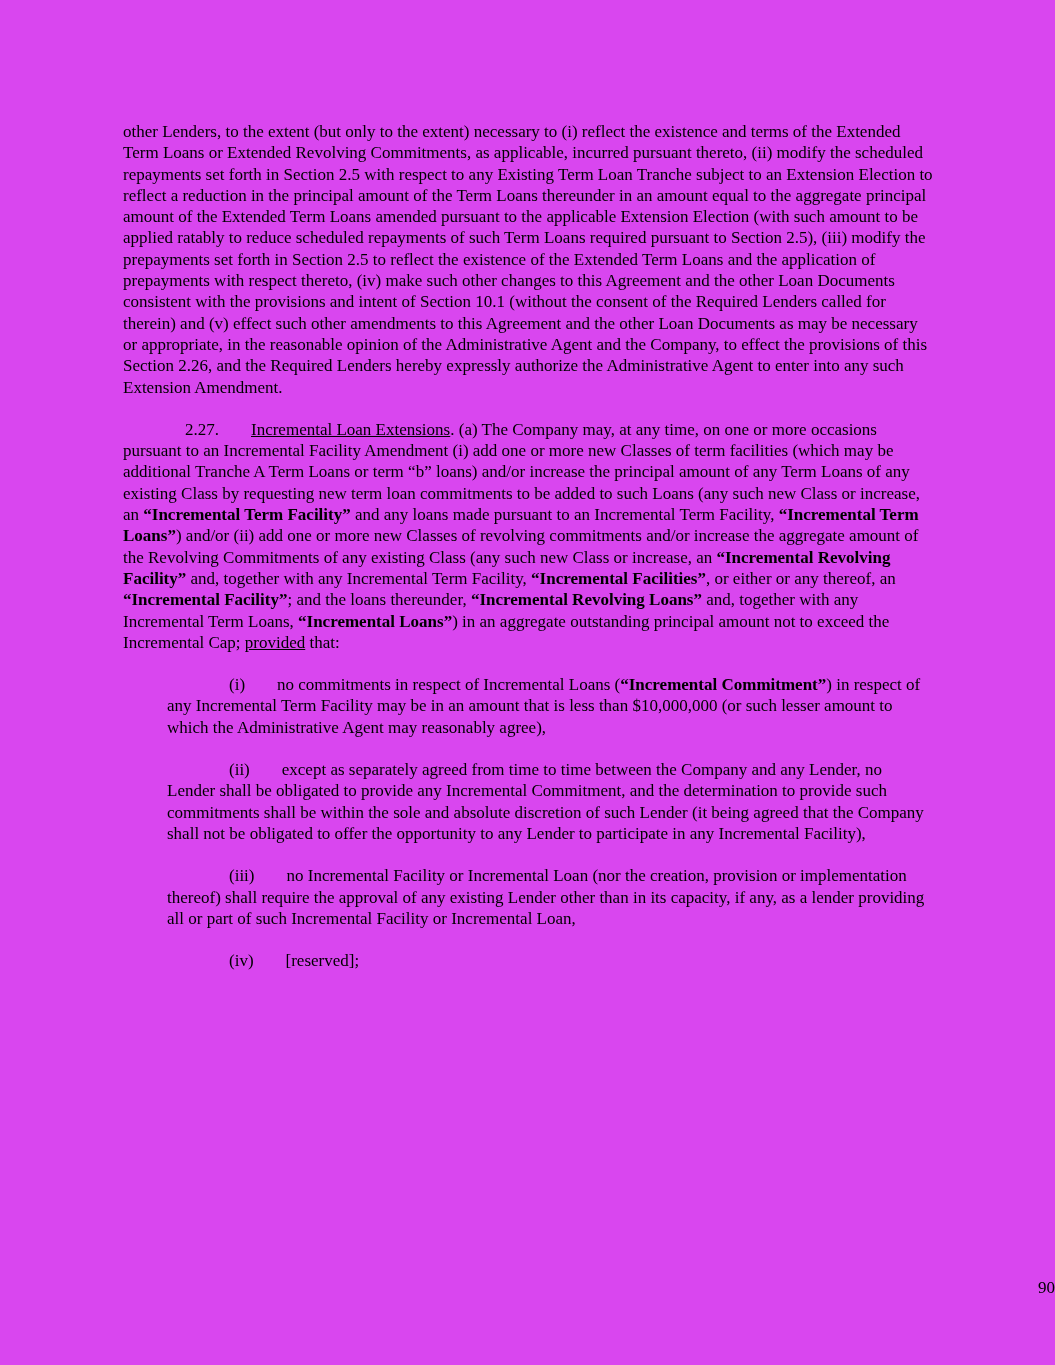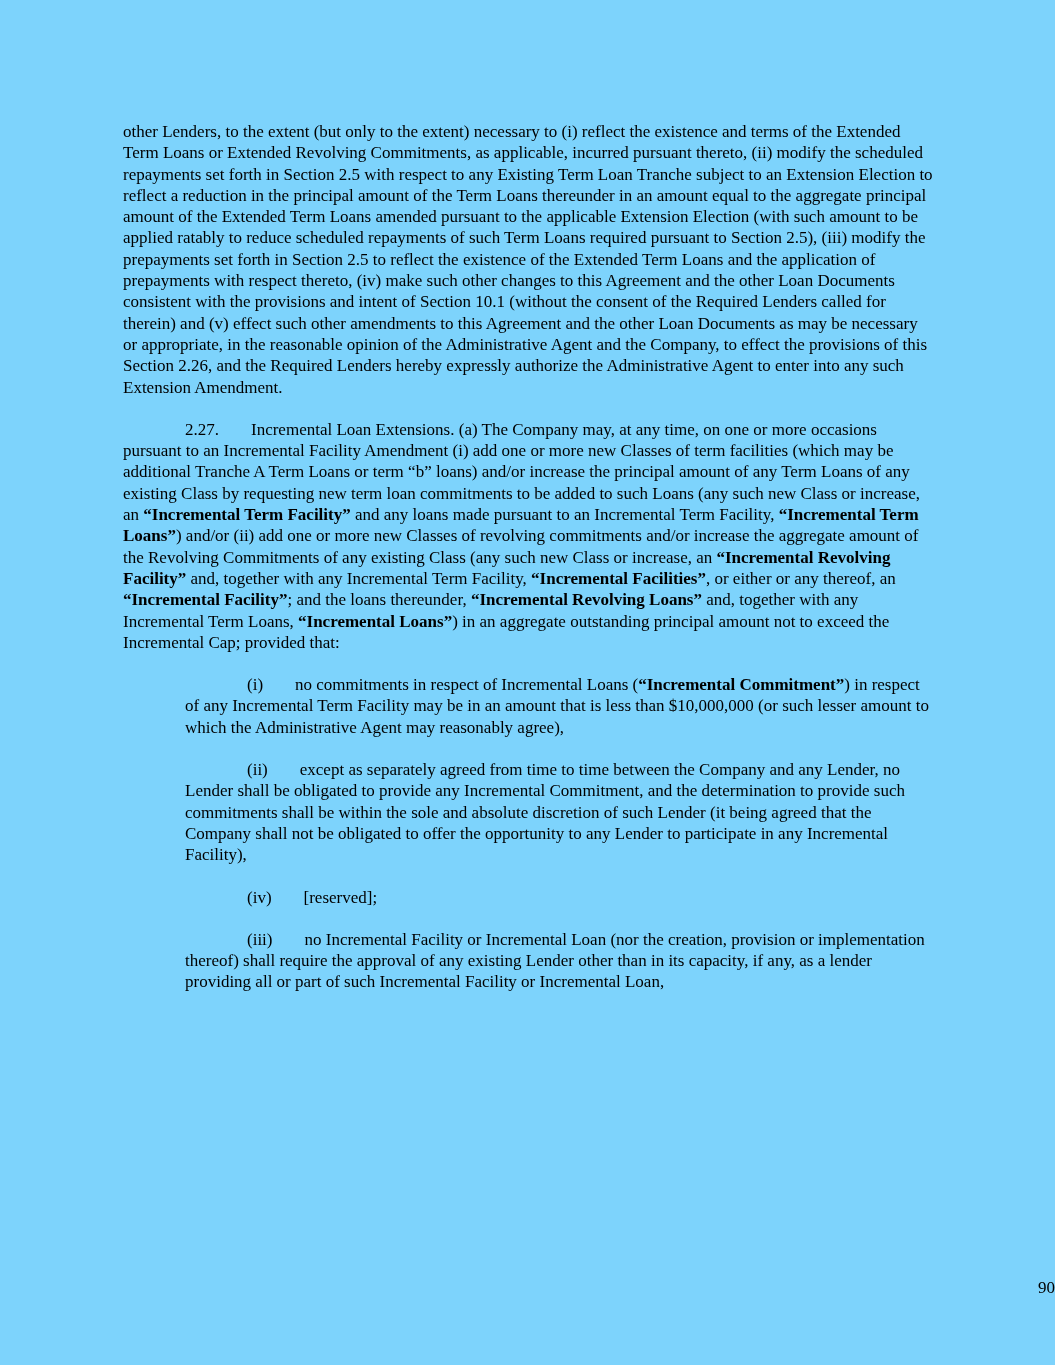--- a/index.html
+++ b/index.html
@@ -4,57 +4,57 @@
 <style>
   html, body {
     margin: 0;
     padding: 0;
     background: #ffffff;
   }
   .page {
     position: relative;
     width: 1055px;
     height: 1365px;
-    background: #7dd3fc;
+    background: #d946ef;
     color: #000000;
     font-family: "Liberation Serif", "DejaVu Serif", serif;
     font-size: 17px;
     line-height: 21.3px;
     overflow: hidden;
   }
   .content {
     position: absolute;
     left: 123px;
     top: 121px;
     width: 810px;
   }
   .content p {
     margin: 0 0 21px 0;
     text-align: left;
     word-spacing: normal;
   }
   p.indent { text-indent: 62px; }
-  p.sub { margin-left: 62px; }
+  p.sub { margin-left: 44px; }
   .tab { display: inline-block; width: 32px; }
   .b { font-weight: bold; }
-  .u { }
+  .u { text-decoration: underline; }
   .page-footer {
     position: absolute;
     left: 0;
     top: 1277px;
     width: 100%;
     text-align: right;
   }
 </style>
 </head>
 <body>
 
 <div class="page">
   <div class="content">
     <p><span>other Lenders, to the extent (but only to the extent) necessary to (i) reflect the existence and terms of the Extended Term Loans or Extended Revolving Commitments, as applicable, incurred pursuant thereto, (ii) modify the scheduled repayments set forth in Section 2.5 with respect to any Existing Term Loan Tranche subject to an Extension Election to reflect a reduction in the principal amount of the Term Loans thereunder in an amount equal to the aggregate principal amount of the Extended Term Loans amended pursuant to the applicable Extension Election (with such amount to be applied ratably to reduce scheduled repayments of such Term Loans required pursuant to Section 2.5), (iii) modify the prepayments set forth in Section 2.5 to reflect the existence of the Extended Term Loans and the application of prepayments with respect thereto, (iv) make such other changes to this Agreement and the other Loan Documents consistent with the provisions and intent of Section 10.1 (without the consent of the Required Lenders called for therein) and (v) effect such other amendments to this Agreement and the other Loan Documents as may be necessary or appropriate, in the reasonable opinion of the Administrative Agent and the Company, to effect the provisions of this Section 2.26, and the Required Lenders hereby expressly authorize the Administrative Agent to enter into any such Extension Amendment.</span></p>
     <p class="indent"><span>2.27.</span><span class="tab"></span><span class="u">Incremental Loan Extensions</span><span>. (a) The Company may, at any time, on one or more occasions pursuant to an Incremental Facility Amendment (i) add one or more new Classes of term facilities (which may be additional Tranche A Term Loans or term “b” loans) and/or increase the principal amount of any Term Loans of any existing Class by requesting new term loan commitments to be added to such Loans (any such new Class or increase, an </span><span class="b">“Incremental Term Facility”</span><span> and any loans made pursuant to an Incremental Term Facility, </span><span class="b">“Incremental Term Loans”</span><span>) and/or (ii) add one or more new Classes of revolving commitments and/or increase the aggregate amount of the Revolving Commitments of any existing Class (any such new Class or increase, an </span><span class="b">“Incremental Revolving Facility”</span><span> and, together with any Incremental Term Facility, </span><span class="b">“Incremental Facilities”</span><span>, or either or any thereof, an </span><span class="b">“Incremental Facility”</span><span>; and the loans thereunder, </span><span class="b">“Incremental Revolving Loans”</span><span> and, together with any Incremental Term Loans, </span><span class="b">“Incremental Loans”</span><span>) in an aggregate outstanding principal amount not to exceed the Incremental Cap; </span><span class="u">provided</span><span> that:</span></p>
     <p class="sub indent"><span>(i)</span><span class="tab"></span><span>no commitments in respect of Incremental Loans (</span><span class="b">“Incremental Commitment”</span><span>) in respect of any Incremental Term Facility may be in an amount that is less than $10,000,000 (or such lesser amount to which the Administrative Agent may reasonably agree),</span></p>
     <p class="sub indent"><span>(ii)</span><span class="tab"></span><span>except as separately agreed from time to time between the Company and any Lender, no Lender shall be obligated to provide any Incremental Commitment, and the determination to provide such commitments shall be within the sole and absolute discretion of such Lender (it being agreed that the Company shall not be obligated to offer the opportunity to any Lender to participate in any Incremental Facility),</span></p>
+    <p class="sub indent"><span>(iii)</span><span class="tab"></span><span>no Incremental Facility or Incremental Loan (nor the creation, provision or implementation thereof) shall require the approval of any existing Lender other than in its capacity, if any, as a lender providing all or part of such Incremental Facility or Incremental Loan,</span></p>
     <p class="sub indent"><span>(iv)</span><span class="tab"></span><span>[reserved];</span></p>
-    <p class="sub indent"><span>(iii)</span><span class="tab"></span><span>no Incremental Facility or Incremental Loan (nor the creation, provision or implementation thereof) shall require the approval of any existing Lender other than in its capacity, if any, as a lender providing all or part of such Incremental Facility or Incremental Loan,</span></p>
   </div>
   <div class="page-footer">90</div>
 </div>
 
 </body></html>

